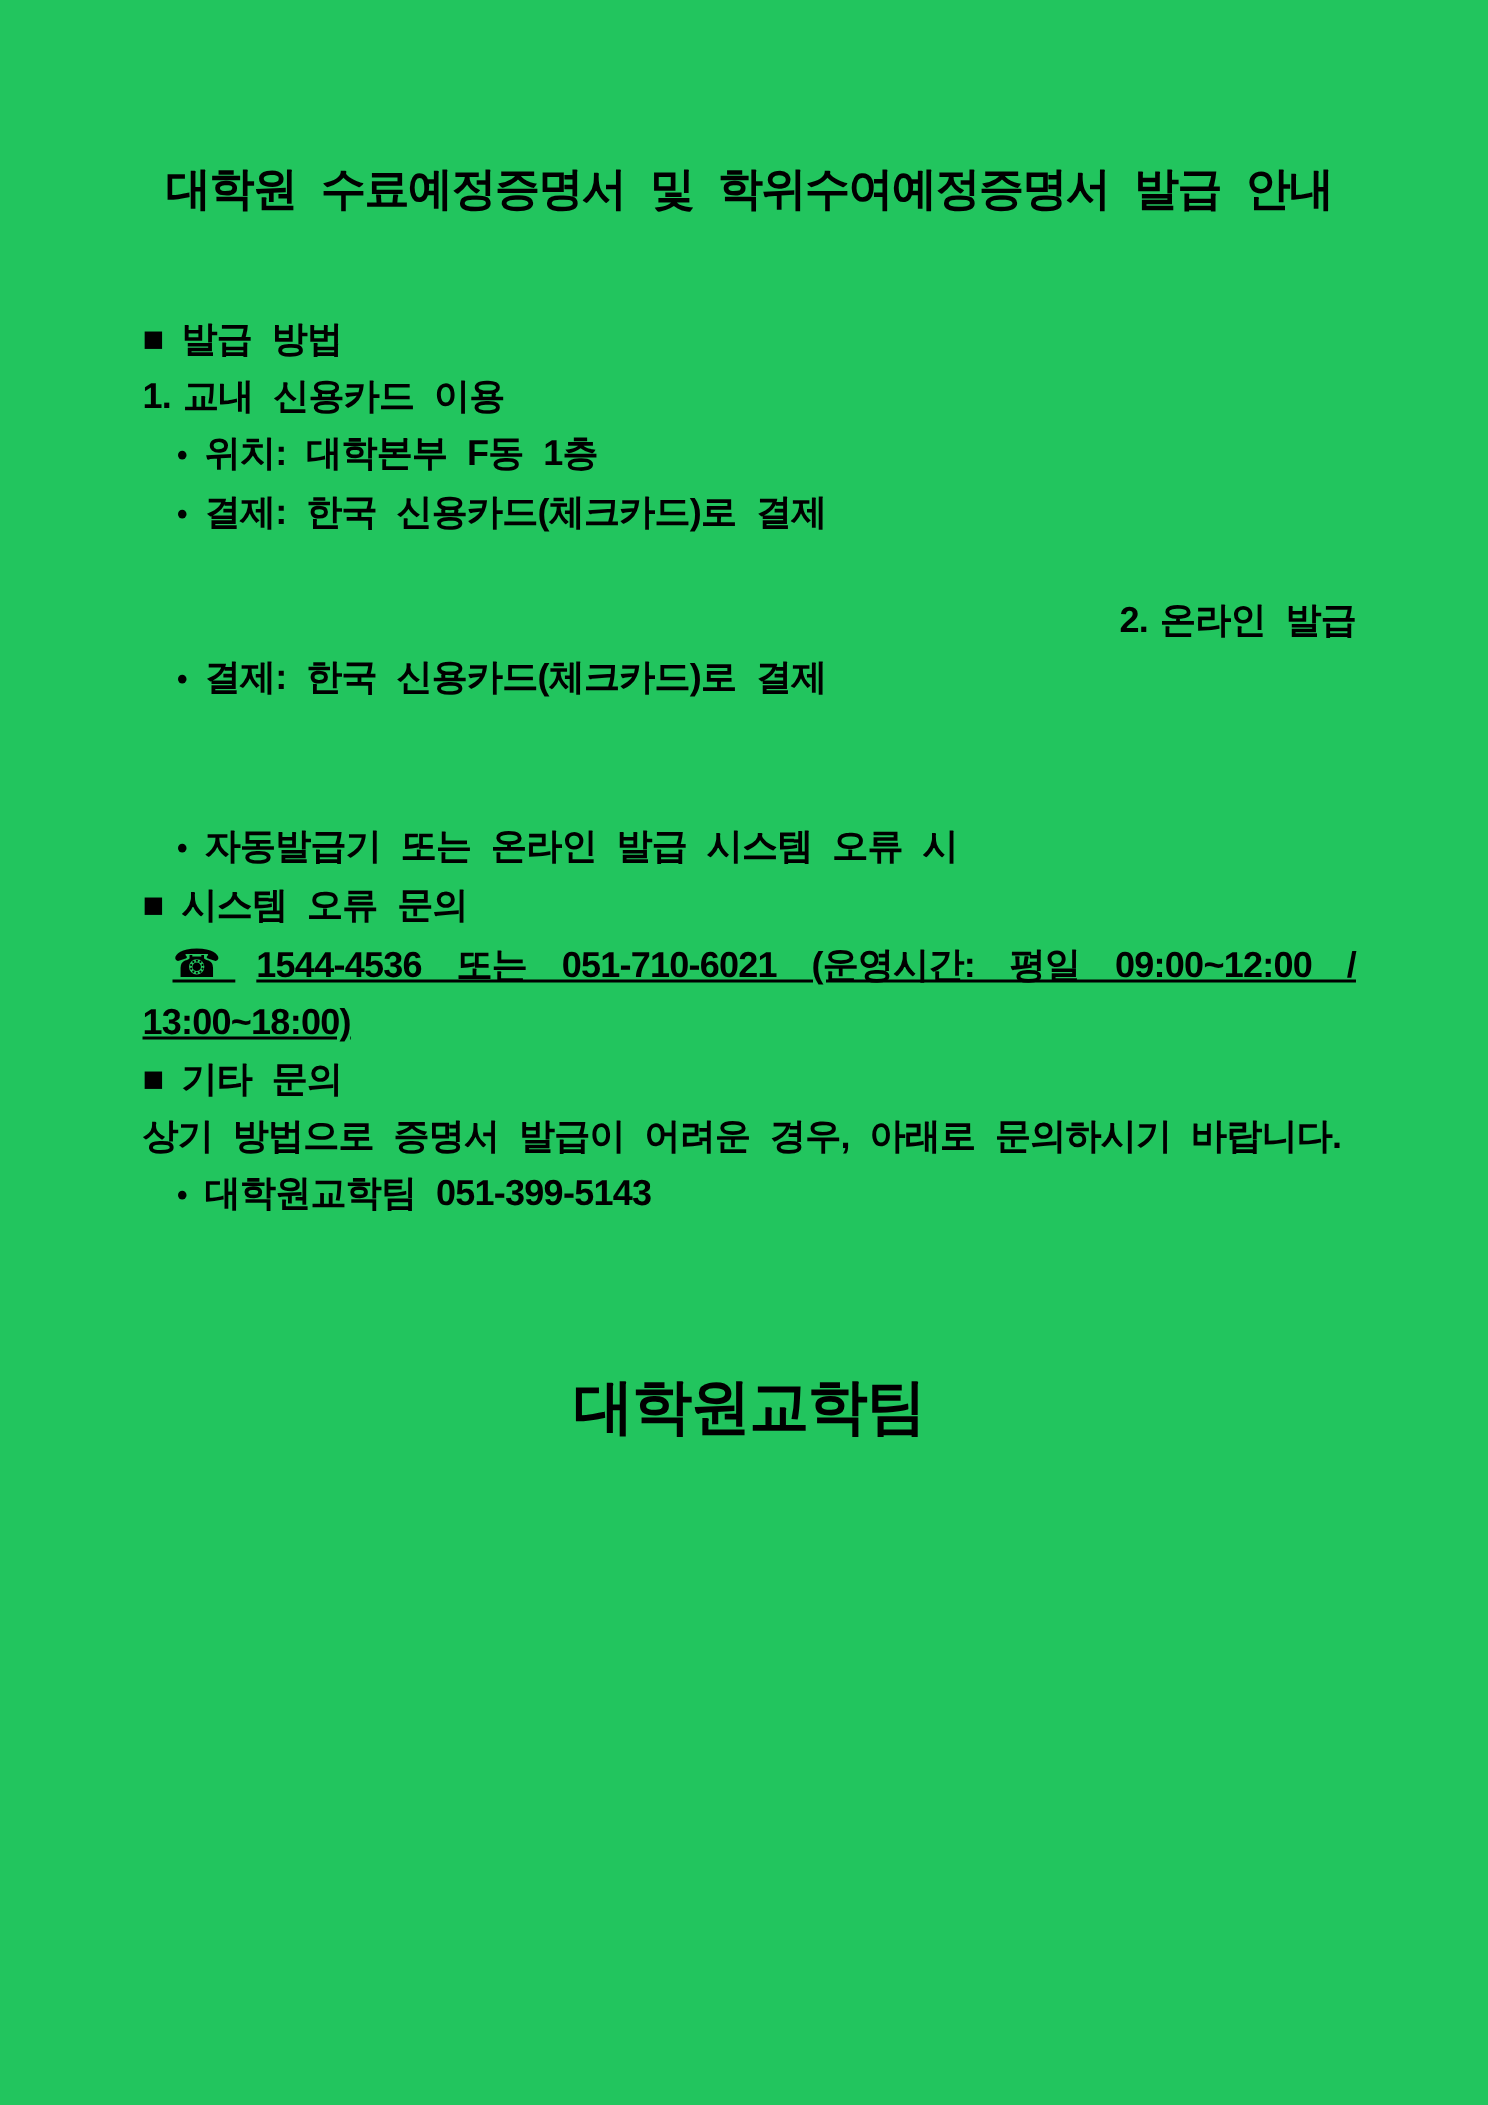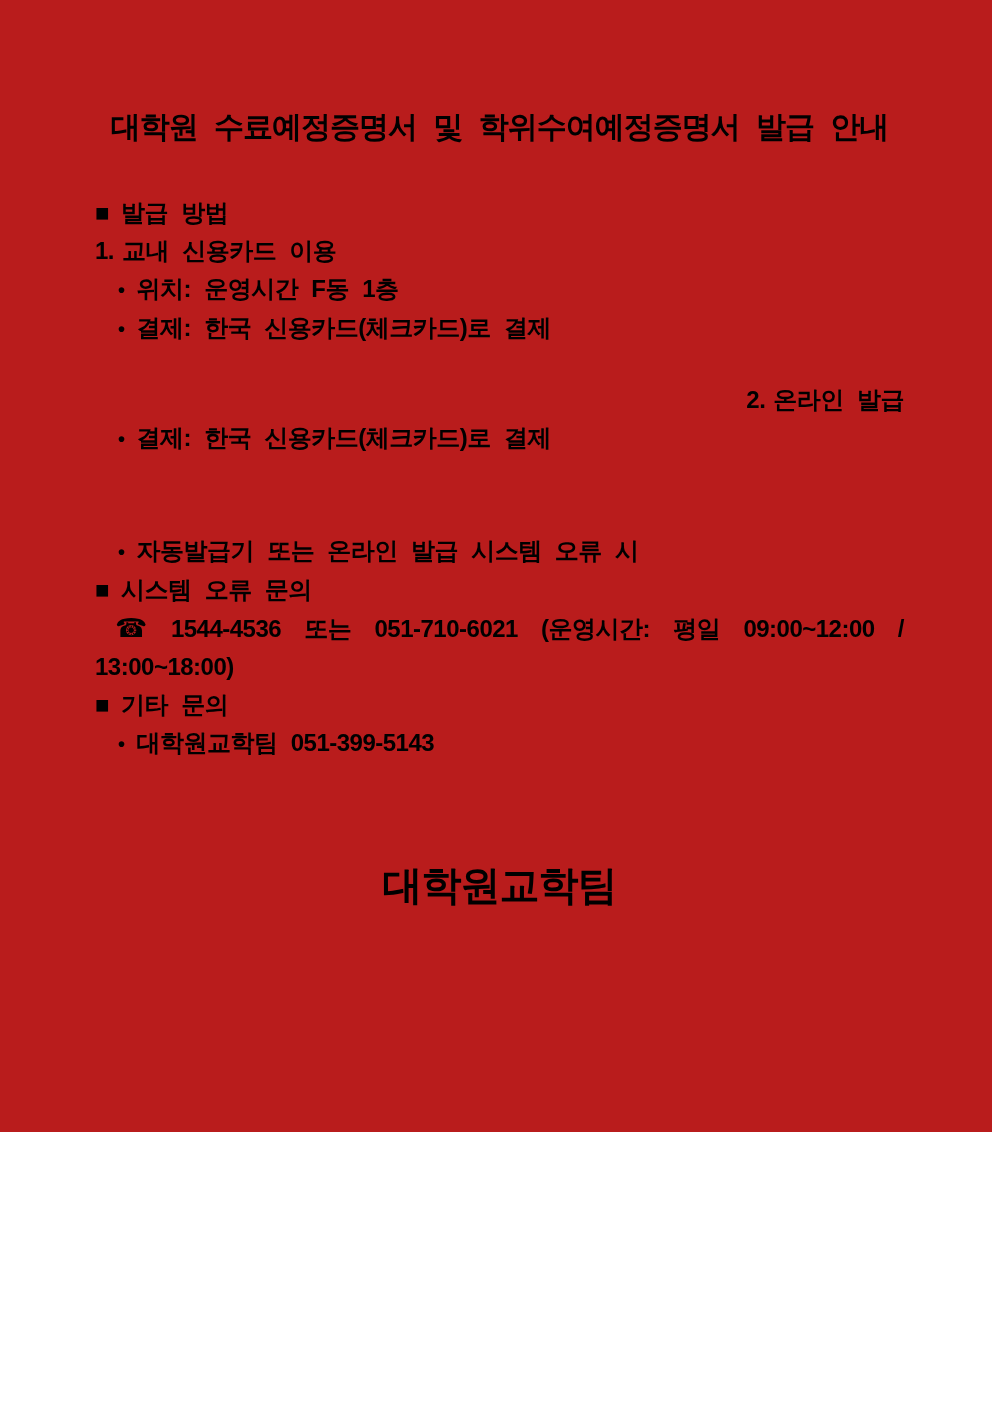--- a/index.html
+++ b/index.html
@@ -12,23 +12,23 @@
     height: 1403px;
     position: relative;
     font-family: "Liberation Sans", "DejaVu Sans", sans-serif;
     color: #000000;
     font-weight: bold;
     overflow: hidden;
   }
   .page {
     box-sizing: border-box;
     width: 992px;
-    height: 1132px;
+    height: 1403px;
     padding: 108px 88px 0 95px;
-    background: #b91c1c;
+    background: #22c55e;
   }
   .doc-title {
     text-align: center;
     font-size: 30px;
     line-height: 38px;
     letter-spacing: -1px;
     word-spacing: 9px;
     white-space: nowrap;
   }
   .intro {
@@ -42,24 +42,24 @@
   .line {
     font-size: 24px;
     line-height: 38px;
     letter-spacing: -0.5px;
     word-spacing: 7px;
   }
   .sec-heading .marker { margin-right: 12px; }
   .bullet-line { padding-left: 23px; }
   .bullet-line .bullet { margin-right: 12px; font-size: 20px; }
   .num { margin-right: 8px; }
-  .section-issuance { margin-top: 48px; }
+  .section-issuance { margin-top: 62px; }
   .method2 { margin-top: 33px; text-align: right; }
   .section-system { margin-top: 74px; }
-  .phone-para { text-indent: 20px; text-align: justify; }
+  .phone-para { text-indent: 20px; text-align: justify; text-decoration: underline; }
   .phone-para .phone-icon { margin-right: 14px; font-size: 26px; }
   .section-other { }
   .footer-dept {
     margin-top: 102px;
     text-align: center;
     font-size: 40px;
     line-height: 40px;
     letter-spacing: -1px;
   }
 </style>
@@ -73,21 +73,21 @@
 
   <div class="section-issuance">
     <div class="line sec-heading">
       <span class="marker">■</span><span>발급 방법</span>
     </div>
 
     <div class="line">
       <span class="num">1.</span><span>교내 신용카드 이용</span>
     </div>
     <div class="line bullet-line">
-      <span class="bullet">•</span><span>위치: 운영시간 F동 1층</span>
+      <span class="bullet">•</span><span>위치: 대학본부 F동 1층</span>
     </div>
     <div class="line bullet-line">
       <span class="bullet">•</span><span>결제: 한국 신용카드(체크카드)로 결제</span>
     </div>
 
     <div class="line method2">
       <span class="num">2.</span><span>온라인 발급</span>
     </div>
     <div class="line bullet-line">
       <span class="bullet">•</span><span>결제: 한국 신용카드(체크카드)로 결제</span>
@@ -103,20 +103,21 @@
     </div>
     <div class="line phone-para">
       <span class="phone-icon">☎</span><span>1544-4536 또는 051-710-6021 (운영시간: 평일 09:00~12:00 / 13:00~18:00)</span>
     </div>
   </div>
 
   <div class="section-other">
     <div class="line sec-heading">
       <span class="marker">■</span><span>기타 문의</span>
     </div>
+    <div class="line">상기 방법으로 증명서 발급이 어려운 경우, 아래로 문의하시기 바랍니다.</div>
     <div class="line bullet-line">
       <span class="bullet">•</span><span>대학원교학팀 051-399-5143</span>
     </div>
   </div>
 
   <div class="footer-dept">대학원교학팀</div>
 
 </div>
 
 </body></html>

